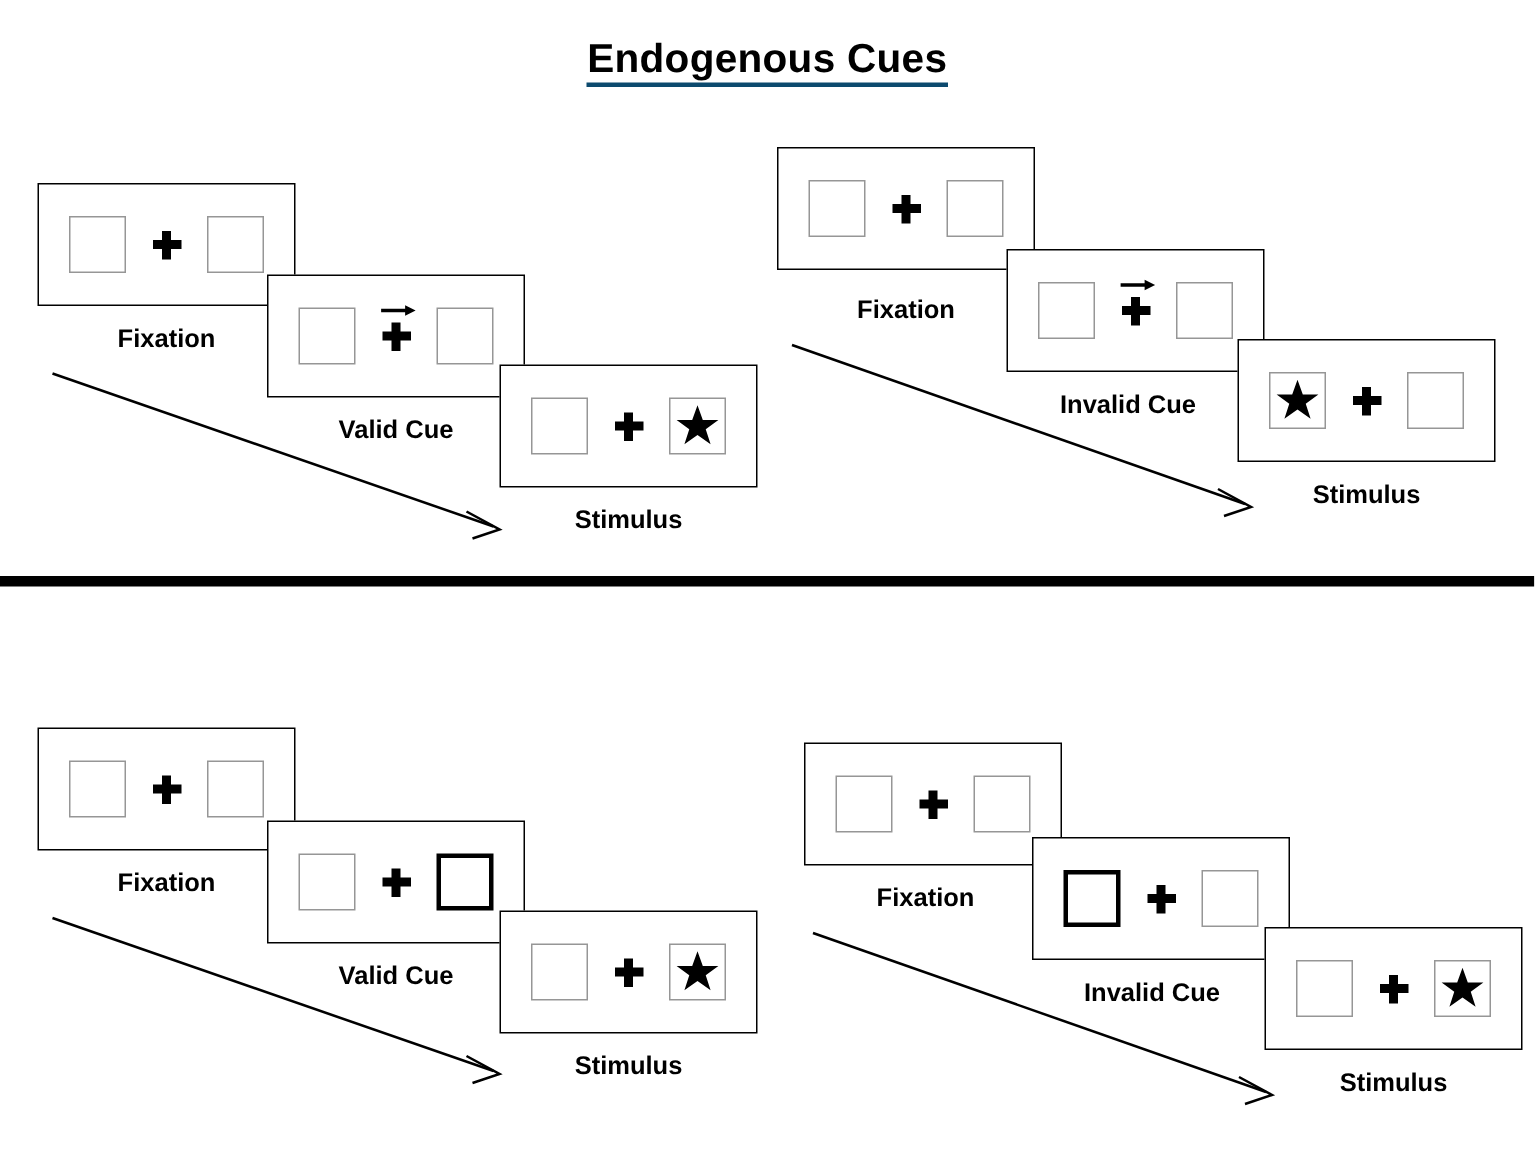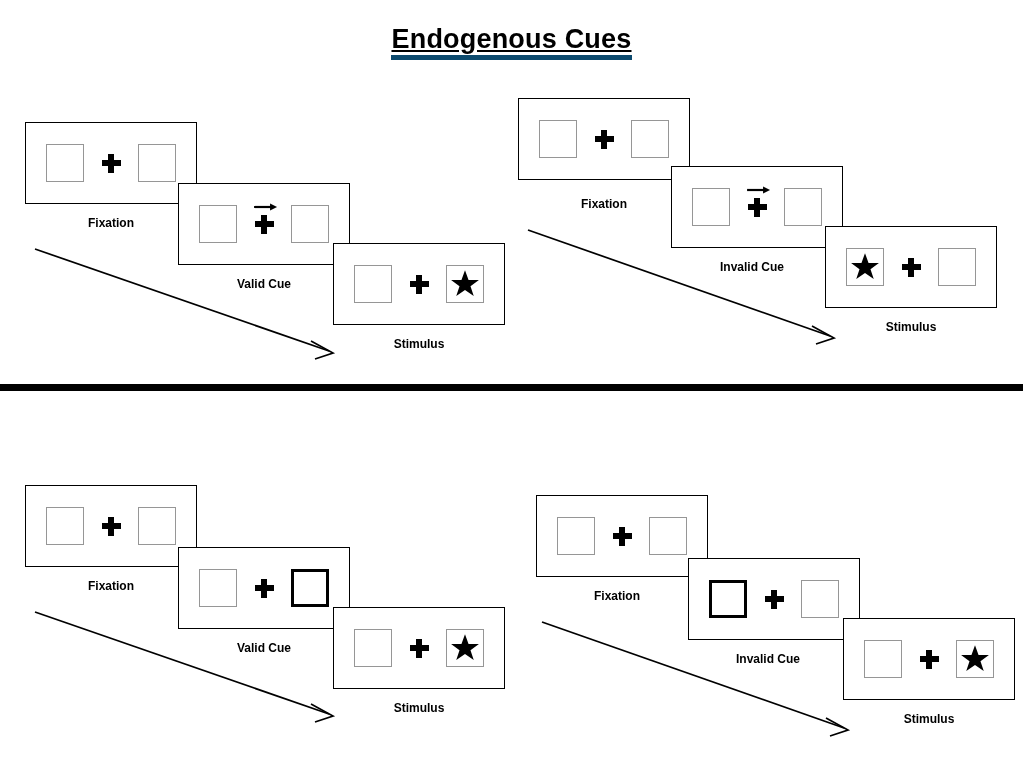--- a/index.html
+++ b/index.html
@@ -24,23 +24,22 @@
   .section-title {
     position: absolute;
     width: 100%;
     left: 0;
     text-align: center;
     font-size: 27px;
     font-weight: bold;
     letter-spacing: 0.2px;
   }
   .section-title span {
-    border-bottom: 5px solid #0c4a6e;
+    border-bottom: 3px solid #0c4a6e;
     padding-bottom: 1px;
-    text-decoration: underline;
   }
 
   
   .divider {
     position: absolute;
     left: 0;
     width: 1023px;
     height: 7px;
     background: #000000;
   }
@@ -119,21 +118,21 @@
     left: 50%;
     transform: translateX(-42%);
     width: 26px;
     height: 10px;
   }
   .arrow-cue svg { display: block; width: 100%; height: 100%; }
 
   
   .caption {
     position: absolute;
-    font-size: 12px;
+    font-size: 17px;
     font-weight: bold;
     white-space: nowrap;
     text-align: center;
   }
 
   
   .time-arrow {
     position: absolute;
     pointer-events: none;
   }

